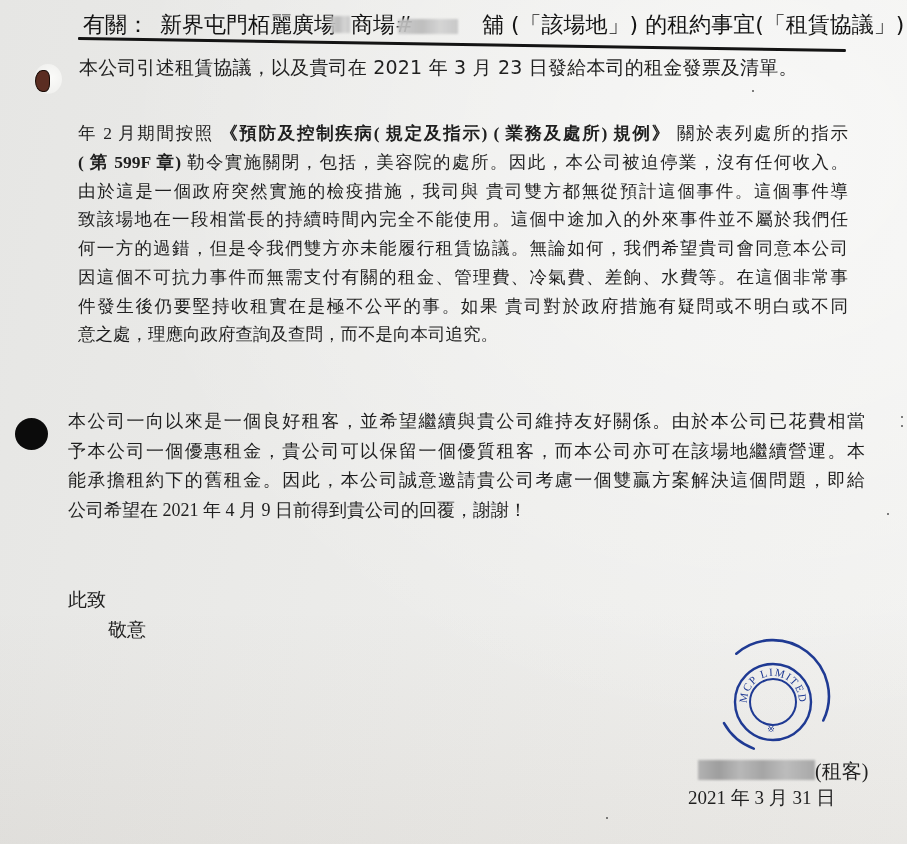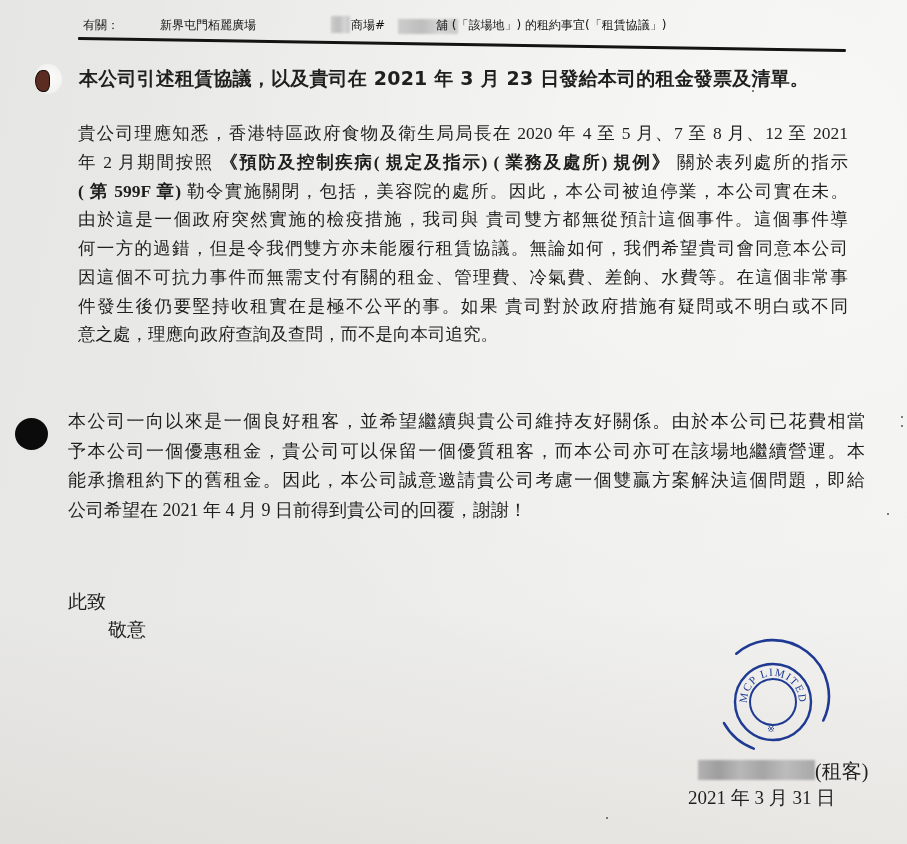--- a/index.html
+++ b/index.html
@@ -9,29 +9,29 @@
     background:
       radial-gradient(ellipse at 85% 18%, rgba(255,255,255,0.55), rgba(255,255,255,0) 60%),
       linear-gradient(180deg, rgba(0,0,0,0) 72%, rgba(120,100,80,0.07) 100%),
       linear-gradient(100deg, #e6e6e4 0%, #ebebe9 40%, #f1f1ef 100%);
     color: #1f1f1f;
     font-family: "DejaVu Sans", sans-serif;
   }
   .abs { position: absolute; }
 
   
-  .subj { top: 13px; font-size: 12px; line-height: 24px; white-space: nowrap; color: #141414; }
+  .subj { top: 13px; font-size: 22px; line-height: 24px; white-space: nowrap; color: #141414; }
   .redact { background: linear-gradient(90deg,#c9c9c9,#b9b9b9 40%,#d2d2d2 70%,#c4c4c4); filter: blur(1.2px); opacity: .9; }
   .underline { left: 78px; top: 37px; width: 768px; height: 3px; background: #141414;
                transform: rotate(0.9deg); transform-origin: 0 50%; border-radius: 1px; }
 
   
   .para { font-family: "Liberation Serif", serif; }
-  .p1 { left: 79px; top: 67px; font-size: 19px; line-height: 22px; white-space: nowrap;
-        font-family: "DejaVu Sans", sans-serif; letter-spacing: 0.2px; font-weight: bold; }
+  .p1 { left: 79px; top: 56px; font-size: 19px; line-height: 22px; white-space: nowrap;
+        font-family: "DejaVu Sans", sans-serif; letter-spacing: 0.2px; }
   .p2 { left: 78px; top: 119px; width: 770px; font-size: 17.5px; line-height: 28.75px; }
   .p3 { left: 68px; top: 407px; width: 797px; font-size: 18px; line-height: 29.5px; }
   .ln { display: block; text-align: justify; text-align-last: justify; overflow: hidden; }
   .p2 .ln { height: 28.75px; }
   .p3 .ln { height: 29.5px; }
   .ln.last { text-align: center; text-align-last: left; }
   .bold { font-weight: bold; font-family: "Liberation Serif", serif; margin-top: 14px; }
 
   
   .closing { font-size: 19px; line-height: 22px; }
@@ -66,46 +66,46 @@
   <div class="abs speck" style="left:901px;top:425px;"></div>
   <div class="abs speck" style="left:887px;top:513px;"></div>
   <div class="abs speck" style="left:752px;top:90px;"></div>
   <div class="abs speck" style="left:606px;top:817px;"></div>
 
   <div class="abs subj" style="left:83px;">有關：</div>
   <div class="abs subj" style="left:160px;">新界屯門栢麗廣場</div>
   <div class="abs redact" style="left:331px;top:16px;width:19px;height:17px;"></div>
   <div class="abs subj" style="left:351px;">商場#</div>
   <div class="abs redact" style="left:398px;top:19px;width:60px;height:15px;"></div>
-  <div class="abs subj" style="left:436px;">舖 (「該場地」) 的租約事宜(「租賃協議」)</div>
+  <div class="abs subj" style="left:459px;padding-left:23px;">舖 (「該場地」) 的租約事宜(「租賃協議」)</div>
   <div class="abs underline"></div>
 
   <div class="abs para p1">
     <span>本公司引述租賃協議，以及貴司在 2021 年 3 月 23 日發給本司的租金發票及清單。</span>
   </div>
 
   <div class="abs para p2">
-    <div class="ln">貴公司理應知悉，香港特區政府食物及衛生局局長在 2020 年 4 至 5 月、7 至 8 月、12 至 2021</div>
     <div class="ln"><span>年 2 月期間按照 </span><span class="bold">《預防及控制疾病( 規定及指示) ( 業務及處所) 規例》</span><span> 關於表列處所的指示</span></div>
-    <div class="ln"><span class="bold">( 第 599F 章)</span><span> 勒令實施關閉，包括，美容院的處所。因此，本公司被迫停業，本公司實在未。</span></div>
+    <div class="ln"><span class="bold">( 第 599F 章)</span><span> 勒令實施關閉，包括，美容院的處所。因此，本公司被迫停業，沒有任何收入。</span></div>
     <div class="ln">由於這是一個政府突然實施的檢疫措施，我司與 貴司雙方都無從預計這個事件。這個事件導</div>
+    <div class="ln">致該場地在一段相當長的持續時間內完全不能使用。這個中途加入的外來事件並不屬於我們任</div>
     <div class="ln">何一方的過錯，但是令我們雙方亦未能履行租賃協議。無論如何，我們希望貴司會同意本公司</div>
     <div class="ln">因這個不可抗力事件而無需支付有關的租金、管理費、冷氣費、差餉、水費等。在這個非常事</div>
     <div class="ln">件發生後仍要堅持收租實在是極不公平的事。如果 貴司對於政府措施有疑問或不明白或不同</div>
     <div class="ln last">意之處，理應向政府查詢及查問，而不是向本司追究。</div>
   </div>
 
   <div class="abs para p3">
     <div class="ln">本公司一向以來是一個良好租客，並希望繼續與貴公司維持友好關係。由於本公司已花費相當</div>
     <div class="ln">予本公司一個優惠租金，貴公司可以保留一個優質租客，而本公司亦可在該場地繼續營運。本</div>
     <div class="ln">能承擔租約下的舊租金。因此，本公司誠意邀請貴公司考慮一個雙贏方案解決這個問題，即給</div>
     <div class="ln last">公司希望在 2021 年 4 月 9 日前得到貴公司的回覆，謝謝！</div>
   </div>
 
-  <div class="abs closing" style="left:68px;top:590px;">此致</div>
+  <div class="abs closing" style="left:68px;top:590px;font-family:Liberation Mono, monospace;">此致</div>
   <div class="abs closing" style="left:108px;top:618px;">敬意</div>
 
   <svg class="abs stamp" viewBox="0 0 150 135" width="150" height="135">
     <defs>
       <path id="stampArc" d="M50.5,85 A26,26 0 1 1 95.5,85" fill="none"></path>
     </defs>
     <path d="M36.3,23.7 A56,56 0 0 1 123.3,90.5" fill="none" stroke="#1f3a93" stroke-width="2.6" stroke-linecap="round"></path>
     <path d="M53.8,118.6 A56,56 0 0 1 24.0,93.2" fill="none" stroke="#1f3a93" stroke-width="2.6" stroke-linecap="round"></path>
     <circle cx="73" cy="72" r="38" fill="none" stroke="#1f3a93" stroke-width="2.4"></circle>
     <circle cx="73" cy="72" r="23" fill="none" stroke="#1f3a93" stroke-width="2"></circle>

